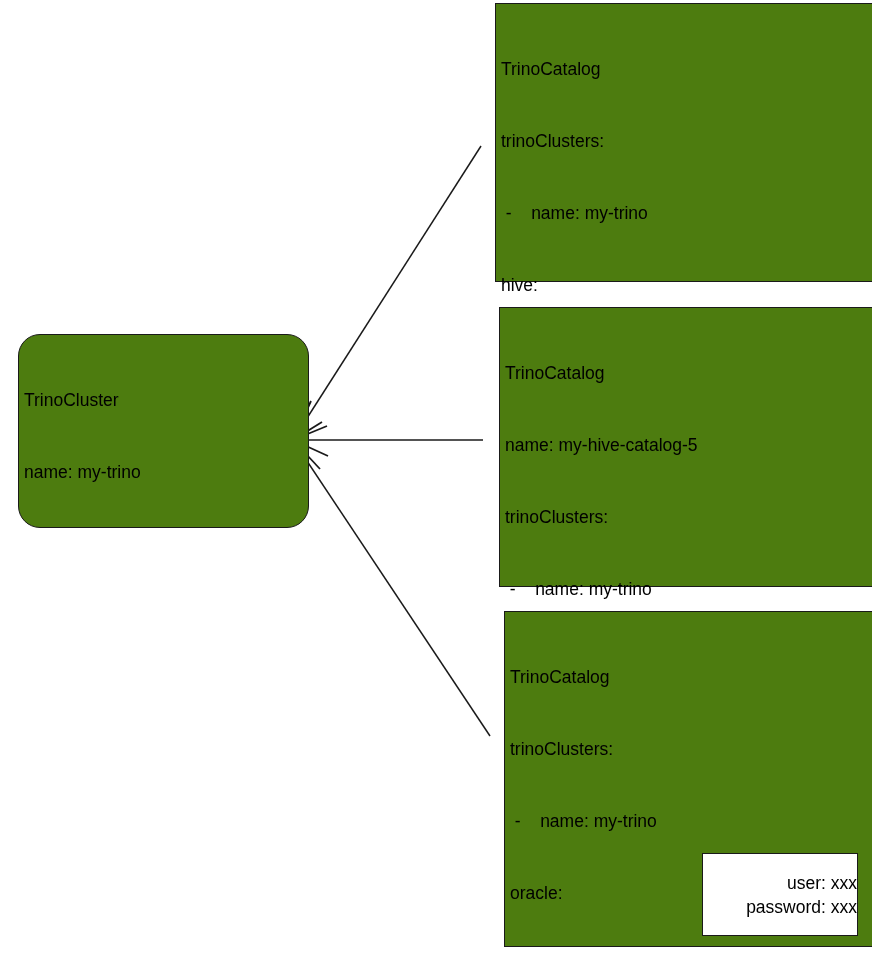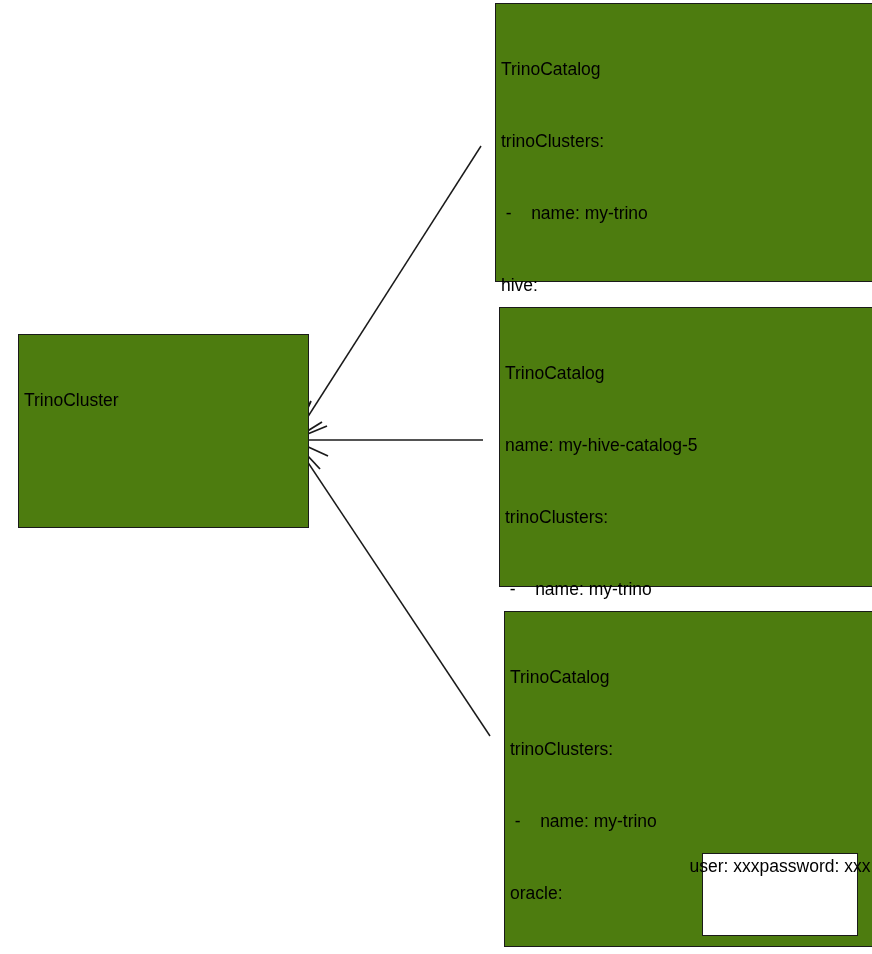--- a/index.html
+++ b/index.html
@@ -44,22 +44,22 @@
   .yaml .ln {
     display: block;
     white-space: pre;
   }
   .secret-node {
     position: absolute;
     box-sizing: border-box;
     border: 1.4px solid #1a1a1a;
     background: #ffffff;
     display: flex;
-    flex-direction: row;
-    align-items: flex-start;
+    flex-direction: column;
+    align-items: flex-end;
     justify-content: center;
   }
   .secret-node .ln {
     font-size: 17.5px;
     line-height: 24px;
     color: #000000;
     white-space: pre;
     display: block;
   }
 </style>
@@ -93,23 +93,24 @@
       <line x1="293" y1="440" x2="297" y2="477" stroke="#1a1a1a" stroke-width="1.6"></line>
     </g>
 
     <g>
       <line x1="757" y1="817" x2="789" y2="855" stroke="#1a1a1a" stroke-width="1.5"></line>
       <line x1="789" y1="855" x2="775" y2="821" stroke="#1a1a1a" stroke-width="1.6"></line>
       <line x1="789" y1="855" x2="767" y2="837" stroke="#1a1a1a" stroke-width="1.6"></line>
     </g>
   </svg>
 
-  <div class="node" style="left:2px; top:334px; width:291px; height:194px;">
+  <div class="node" style="left:2px; top:334px; width:291px; height:194px;border-radius:22px;">
     <div class="yaml">
       <span class="ln">TrinoCluster</span>
+      <span class="ln">name: my-trino</span>
     </div>
   </div>
 
   <div class="node" style="left:479px; top:3px; width:385px; height:279px;">
     <div class="yaml">
       <span class="ln">TrinoCatalog</span>
       <span class="ln">trinoClusters:</span>
       <span class="ln"> -    name: my-trino</span>
       <span class="ln">hive:</span>
       <span class="ln">   s3: # S3ConnnectionSpec</span>

